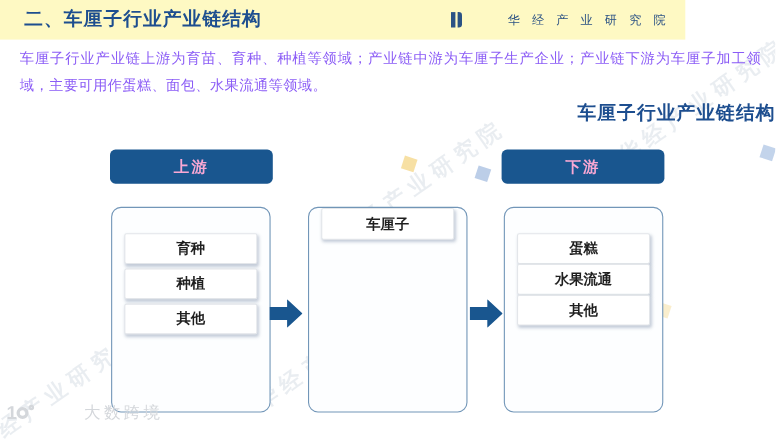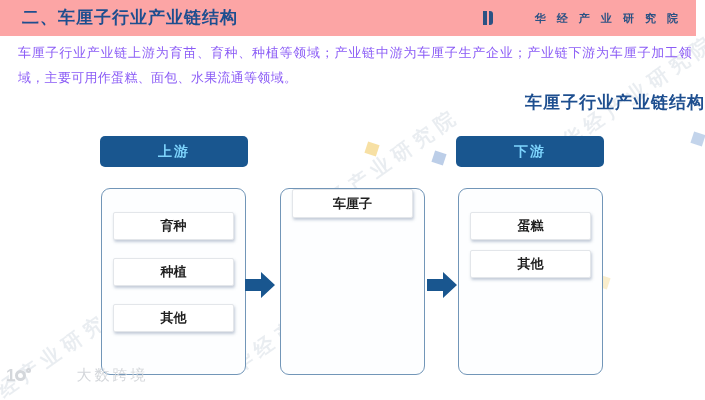--- a/index.html
+++ b/index.html
@@ -11,22 +11,22 @@
     width: 705px;
     height: 400px;
     background: #ffffff;
     overflow: hidden;
   }
 
   
   .topbar {
     position: absolute;
     left: 0; top: 0;
-    width: 696px; height: 36px;
-    background: #fca5a5;
+    width: 623px; height: 36px;
+    background: #fef9c3;
     z-index: 2;
     padding-left: 36px;
   }
   .page-title {
     position: absolute;
     left: 22px; top: 0;
     line-height: 36px;
     font-size: 17px;
     font-weight: bold;
     color: #1d4e8f;
@@ -39,21 +39,21 @@
     display: flex;
     align-items: center;
     gap: 6px;
   }
   .brand-icon { display: inline-flex; gap: 2px; align-items: flex-end; }
   .brand-icon i { display: block; background: #2b5284; }
   .brand-icon .b1 { width: 4px; height: 14px; }
   .brand-icon .b2 { width: 4px; height: 14px; border-radius: 0 3px 3px 0; }
   .brand-name {
     font-size: 11px;
-    font-weight: bold;
+    font-weight: normal;
     color: #2b5284;
     letter-spacing: 4px;
     margin-left: 36px;
   }
 
   
   .intro {
     position: absolute;
     left: 18px; top: 41px;
     width: 674px;
@@ -78,21 +78,21 @@
     letter-spacing: 1px;
     z-index: 2;
   }
 
   .pill {
     position: absolute;
     top: 136px;
     width: 148px; height: 31px;
     background: #19568f;
     border-radius: 5px;
-    color: #7dd3fc;
+    color: #f9a8d4;
     font-size: 14px;
     font-weight: bold;
     letter-spacing: 2px;
     display: flex;
     align-items: center;
     justify-content: center;
     z-index: 3;
   }
   .pill-up   { left: 100px; }
   .pill-mid  { left: 278px; }
@@ -103,23 +103,23 @@
     top: 188px;
     width: 145px; height: 187px;
     background: #fdfeff;
     border: 1px solid #7296b8;
     border-radius: 9px;
     display: flex;
     flex-direction: column;
     align-items: center;
     z-index: 3;
   }
-  .col-up   { left: 101px; padding-top: 23px; gap: 18px; }
+  .col-up   { left: 101px; padding-top: 23px; gap: 4px; }
   .col-mid  { left: 280px; }
-  .col-down { left: 458px; padding-top: 23px; gap: 10px; }
+  .col-down { left: 458px; padding-top: 23px; }
 
   .item {
     width: 121px; height: 28px;
     background: #ffffff;
     border: 1px solid #e3e6ea;
     border-radius: 2px;
     box-shadow: 1px 2px 3px rgba(125, 142, 168, 0.45);
     font-size: 13px;
     font-weight: 600;
     color: #1f1f1f;
@@ -258,20 +258,21 @@
   <div class="col col-mid">
     <div class="item item-mid">车厘子</div>
   </div>
 
   <svg class="arrow arrow-2" viewBox="0 0 30 26">
     <polygon points="0,7 16,7 16,0 30,13 16,26 16,19 0,19" fill="#19568f"></polygon>
   </svg>
 
   <div class="col col-down">
     <div class="item">蛋糕</div>
+    <div class="item">水果流通</div>
     <div class="item">其他</div>
   </div>
 
   <div class="dashu">
     <span class="ds-icon">
         <i class="ds-one">1</i>
         <i class="ds-o"></i>
         <i class="ds-deg"></i>
       </span>
     <span class="dashu-text">大数跨境</span>

